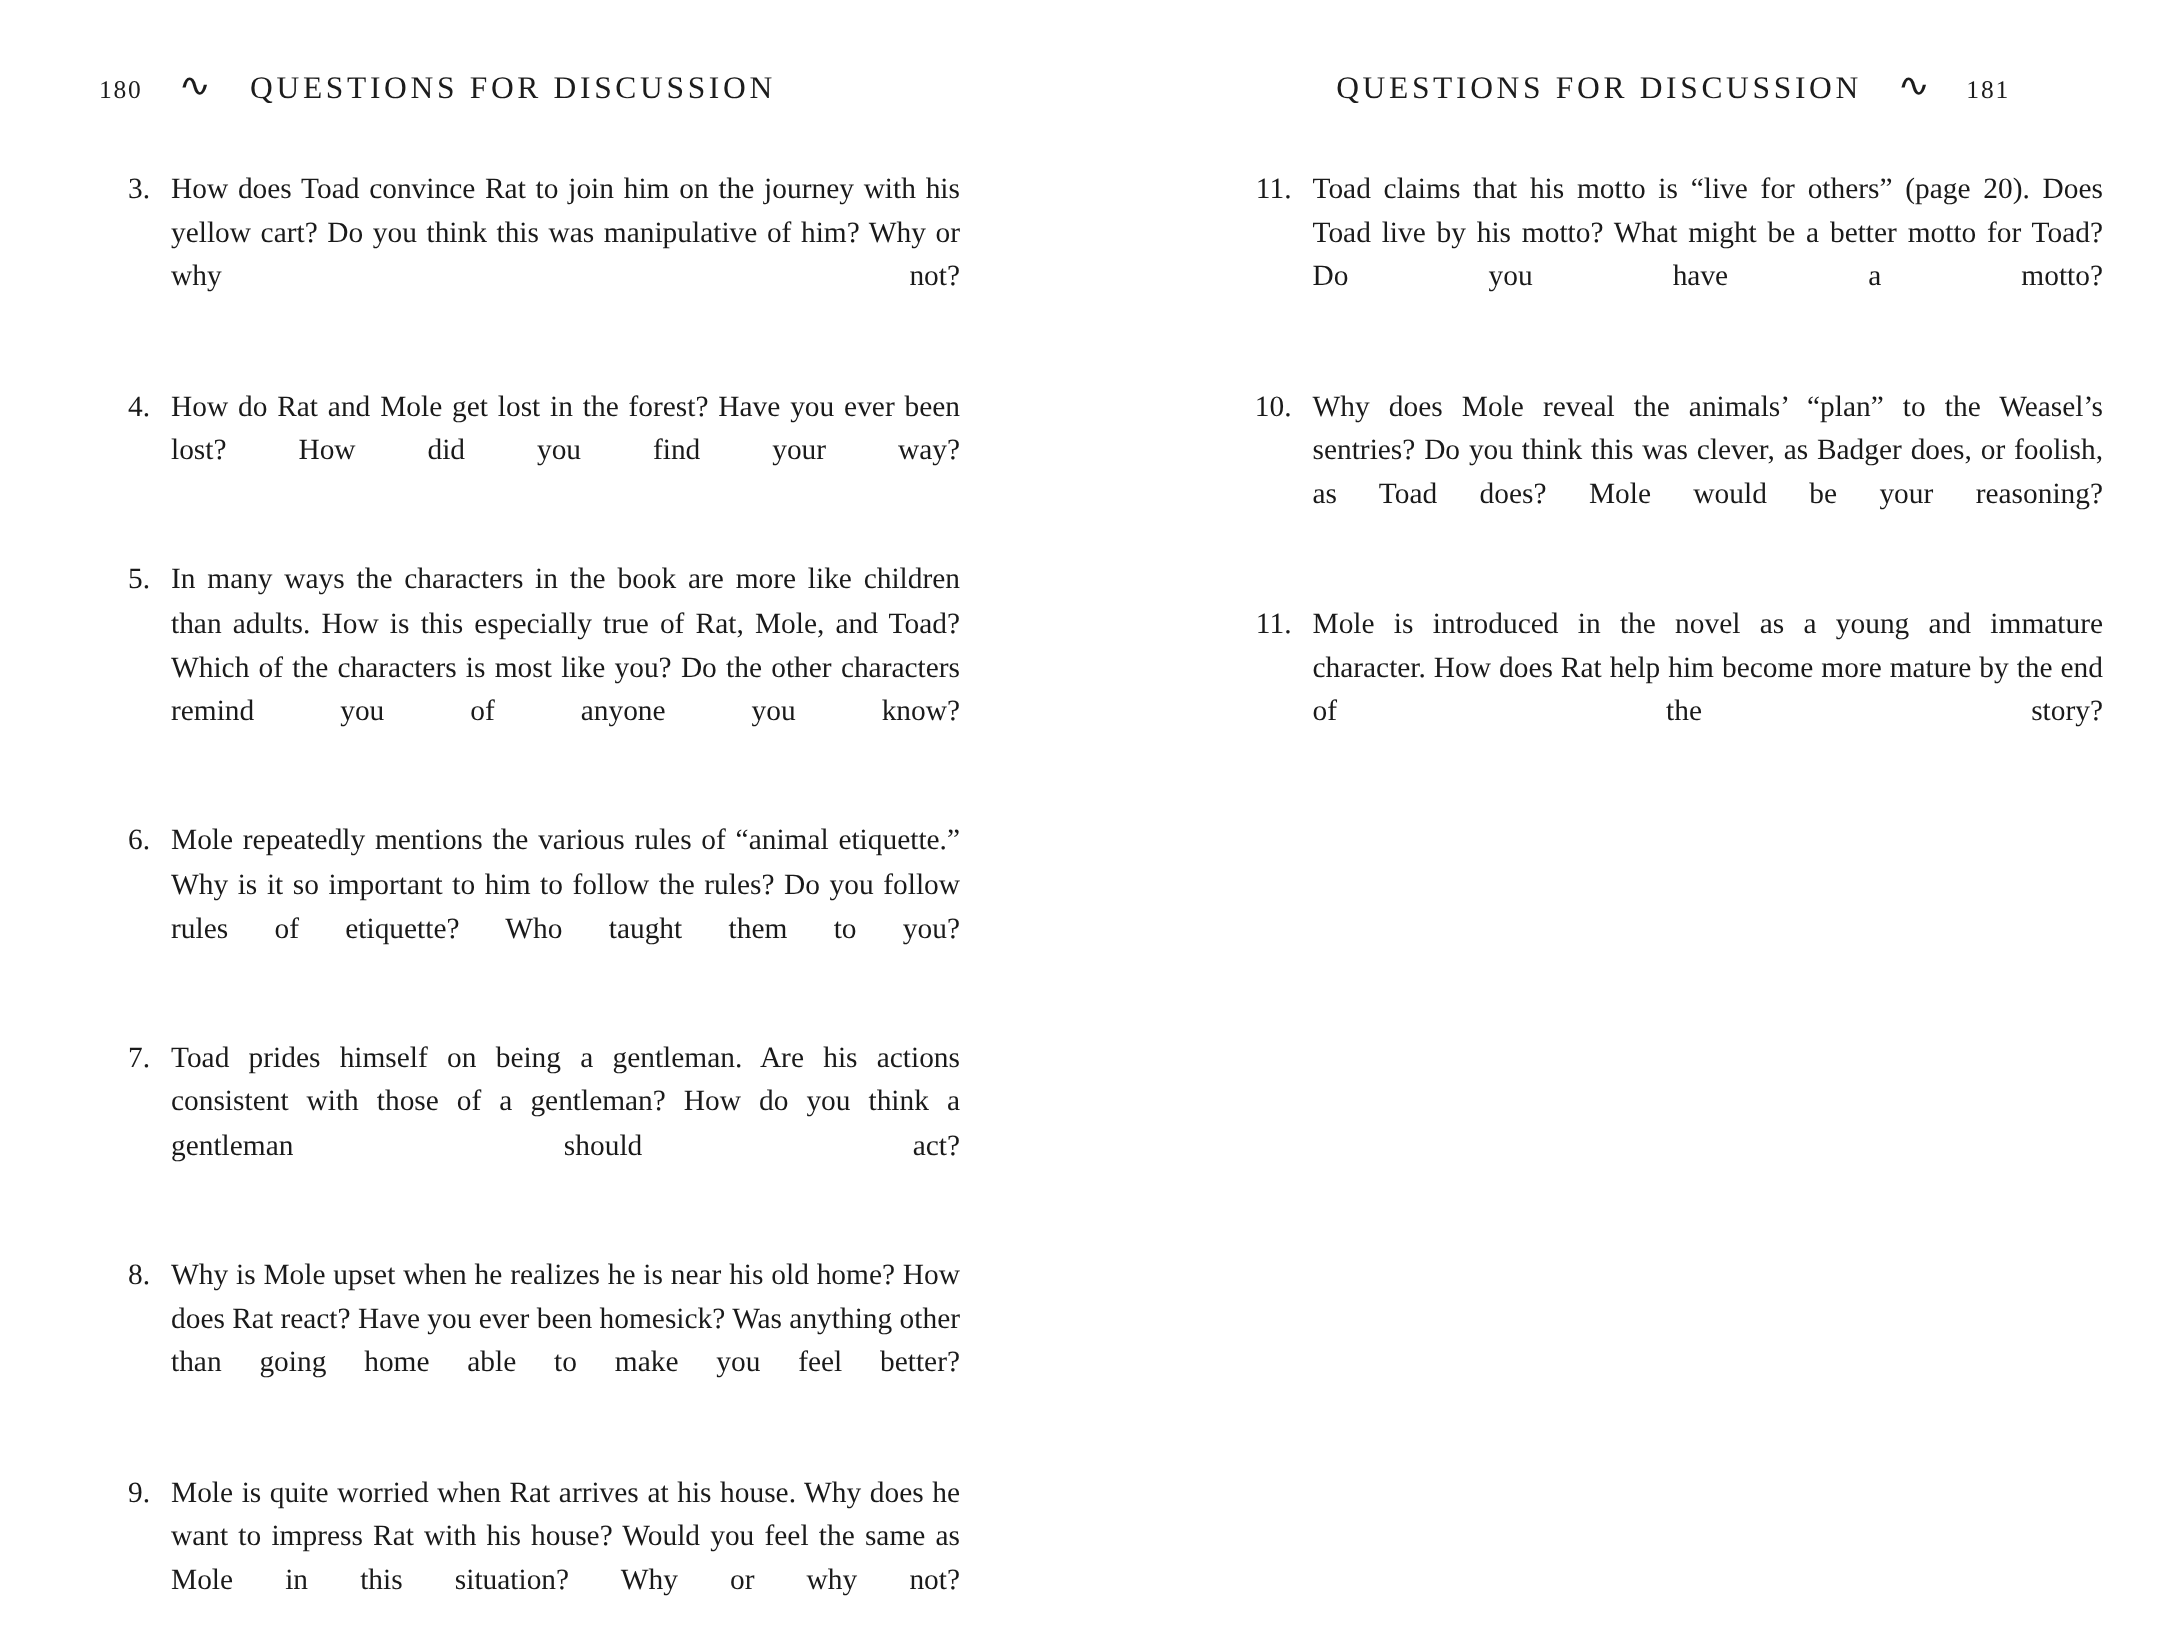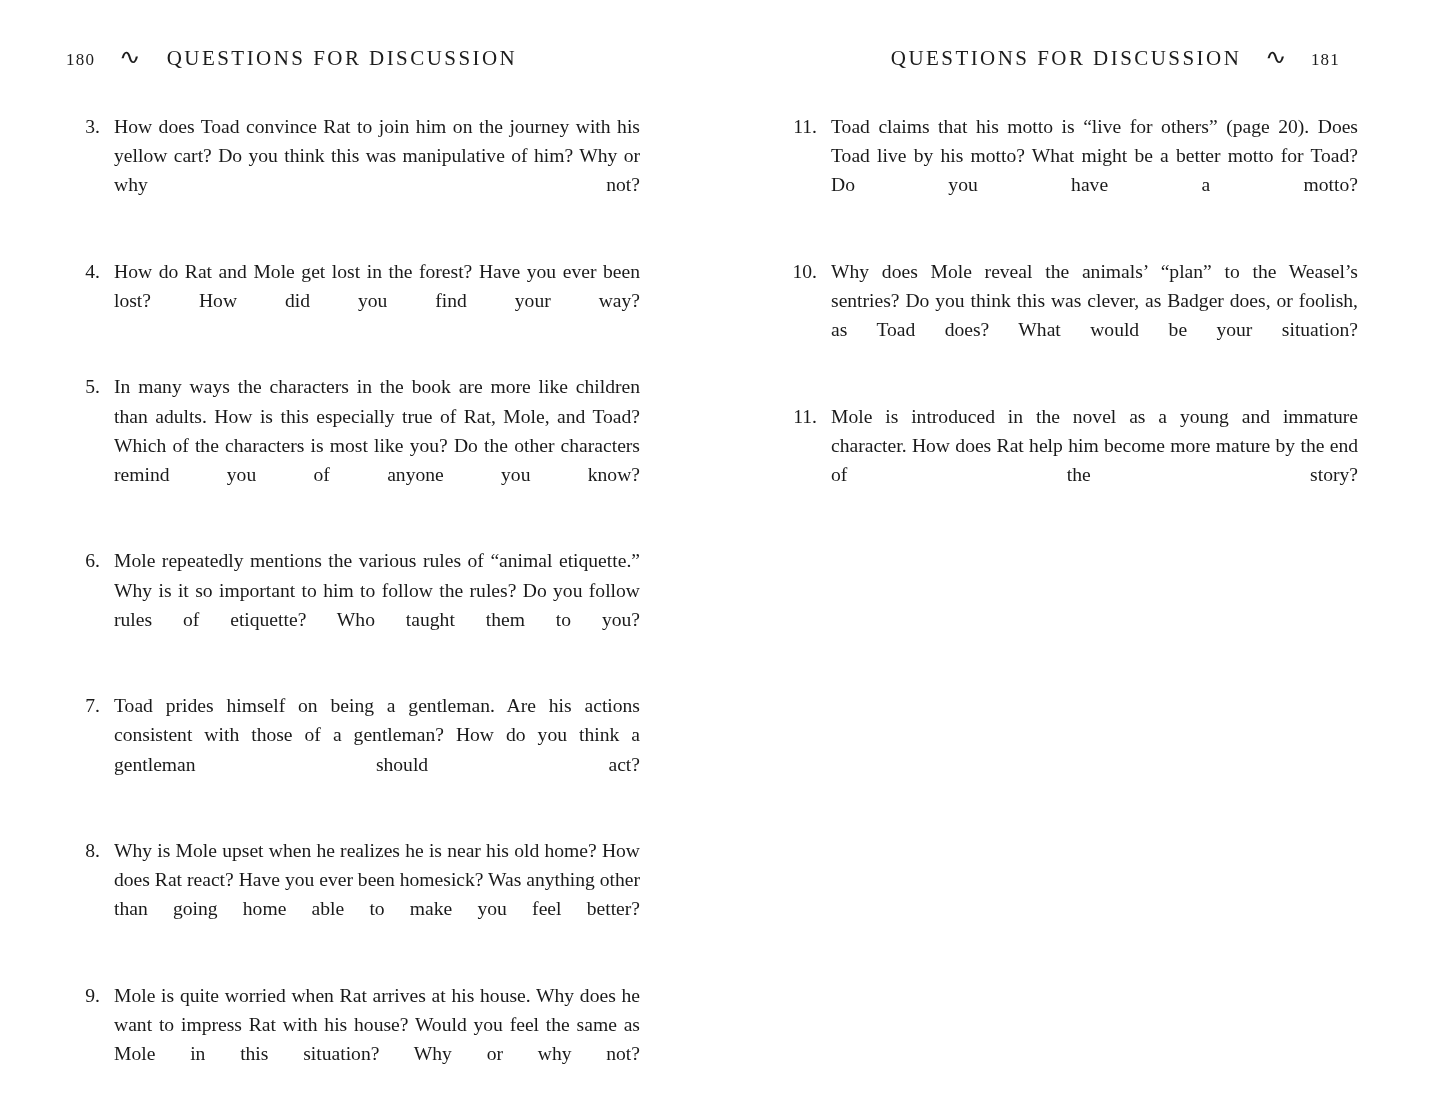--- a/index.html
+++ b/index.html
@@ -55,21 +55,21 @@
   .running-head.verso .folio { margin-right: 26px; }
   .running-head.verso .ornament { margin-right: 28px; }
   .running-head.recto .ornament { margin-left: 26px; margin-right: 26px; }
 
   
   .page-body {
     position: absolute;
     top: 112px;
   }
   .page-body.verso { left: 64px;  width: 576px; }
-  .page-body.recto { left: 781px; width: 577px; }
+  .page-body.recto { left: 825px; width: 577px; }
 
   
   .qlist {
     list-style: none;
     margin: 0;
     padding: 0;
   }
 
   .qitem {
     position: relative;
@@ -154,21 +154,21 @@
   </div>
 
   <div class="page-body recto">
     <ol class="qlist">
       <li class="qitem">
         <span class="qnum">11.</span>
         <span class="qtext">Toad claims that his motto is “live for others” (page 20). Does Toad live by his motto? What might be a better motto for Toad? Do you have a motto?</span>
       </li>
       <li class="qitem">
         <span class="qnum">10.</span>
-        <span class="qtext">Why does Mole reveal the animals’ “plan” to the Weasel’s sentries? Do you think this was clever, as Badger does, or foolish, as Toad does? What would be your situation?</span>
+        <span class="qtext">Why does Mole reveal the animals’ “plan” to the Weasel’s sentries? Do you think this was clever, as Badger does, or foolish, as Toad does? Mole would be your reasoning?</span>
       </li>
       <li class="qitem">
         <span class="qnum">11.</span>
         <span class="qtext">Mole is introduced in the novel as a young and immature character. How does Rat help him become more mature by the end of the story?</span>
       </li>
     </ol>
   </div>
 
 </div>
 

